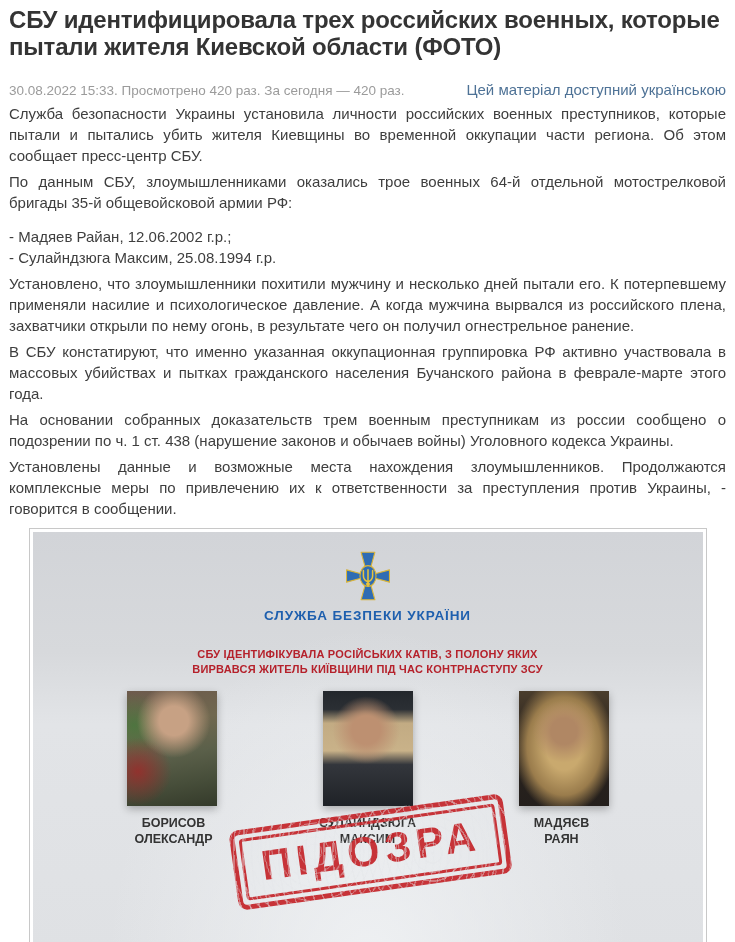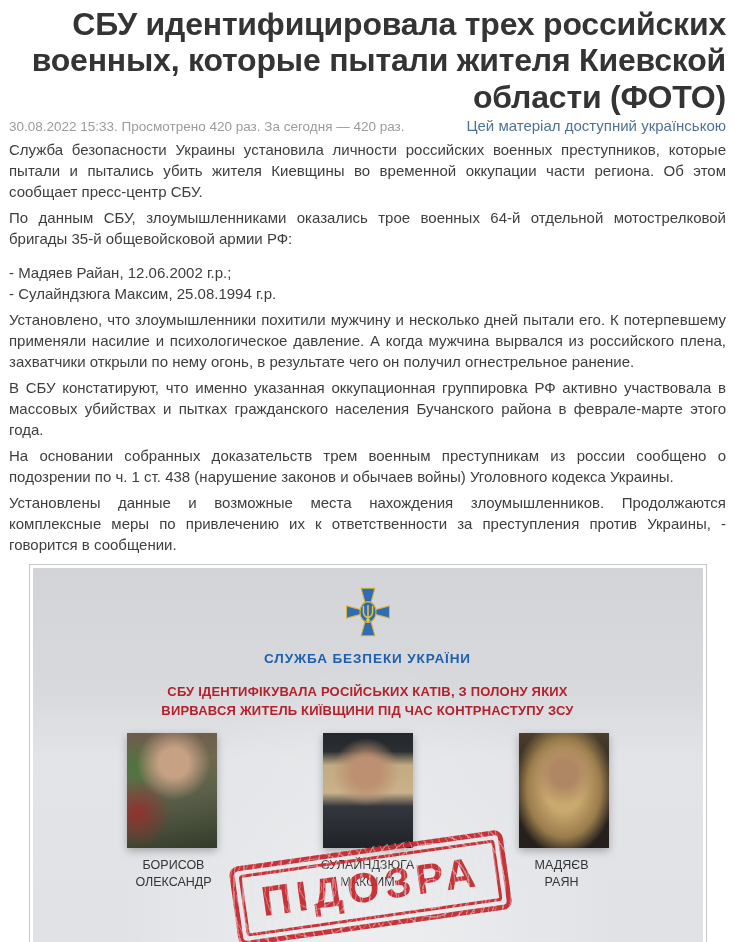--- a/index.html
+++ b/index.html
@@ -5,26 +5,26 @@
   html, body { margin:0; padding:0; }
   body {
     width:735px; height:942px; overflow:hidden; background:#ffffff;
     font-family:"Liberation Sans", sans-serif;
     position:relative;
   }
   .article { padding:2px 9px 0 9px; }
 
   .page-title {
     margin:4px 0 0 0;
-    font-size:32px; line-height:1.14; font-weight:bold;
-    color:#343434; letter-spacing:-0.2px;text-align:right;
+    font-size:24px; line-height:1.14; font-weight:bold;
+    color:#343434; letter-spacing:-0.2px;
   }
 
   .meta-row {
-    margin-top:2px; display:flex; justify-content:space-between; align-items:baseline;
+    margin-top:20px; display:flex; justify-content:space-between; align-items:baseline;
   }
   .meta-text { color:#9b9b9b; font-size:13.5px; }
   .lang-link { color:#4e7296; font-size:15px; text-decoration:none; cursor:pointer; }
 
   p.body-par {
     margin:5px 0 0 0; font-size:15px; line-height:21px; color:#3e3e3e;
     text-align:justify;
   }
   ul.suspects-list {
     list-style:none; margin:13px 0 0 0; padding:0;
@@ -39,26 +39,26 @@
     width:670px; height:600px; position:relative; text-align:center;
     background:
       radial-gradient(ellipse at 50% 72%, rgba(240,242,244,0.9) 0%, rgba(240,242,244,0) 55%),
       linear-gradient(180deg, #d2d4d8 0%, #d7d9dc 20%, #e2e4e7 32%, #dfe1e4 70%, #dcdee1 100%);
     overflow:hidden;
   }
 
   .emblem { margin-top:18px; display:inline-block; }
 
   .org-name {
-    margin-top:9px; font-size:13.5px; font-weight:bold;
+    margin-top:2px; font-size:13.5px; font-weight:bold;
     color:#1e5fae; letter-spacing:0.9px;
   }
 
   .red-heading {
-    margin-top:17px; font-size:13px; font-weight:bold;
+    margin-top:24px; font-size:11px; font-weight:bold;
     color:#b5212b; line-height:1.42; letter-spacing:0.2px;
   }
   .red-heading span { display:block; }
 
   .photos-row {
     margin-top:13px; display:flex; justify-content:center; gap:106px; align-items:flex-start;
   }
   .photo {
     width:90px; height:115px; box-shadow:0 3px 8px rgba(0,0,0,0.28);
   }
@@ -78,21 +78,21 @@
     background:
       radial-gradient(circle at 50% 35%, #b08764 0%, #b08764 15%, rgba(176,135,100,0) 36%),
       radial-gradient(ellipse at 50% 48%, #c9a96e 28%, #9a7c4c 58%, rgba(43,36,31,0) 80%),
       linear-gradient(180deg, #4a3d2c 0%, #2b241f 40%, #241f1c 100%);
   }
 
   .names-row {
     margin-top:9px; display:flex; justify-content:center; gap:44px;
   }
   .suspect-name {
-    width:150px; font-size:12.5px; font-weight:normal; line-height:1.3; color:#333333;
+    width:150px; font-size:12.5px; font-weight:bold; line-height:1.3; color:#333333;
   }
   .suspect-name span { display:block; }
 
   .stamp {
     position:absolute; top:280px; left:50%;
     transform:translateX(-49%) rotate(-8deg);
     border:5px solid #c5282d; border-radius:9px; padding:4px;
     color:#c5282d; opacity:0.94;
   }
   .stamp-inner {

